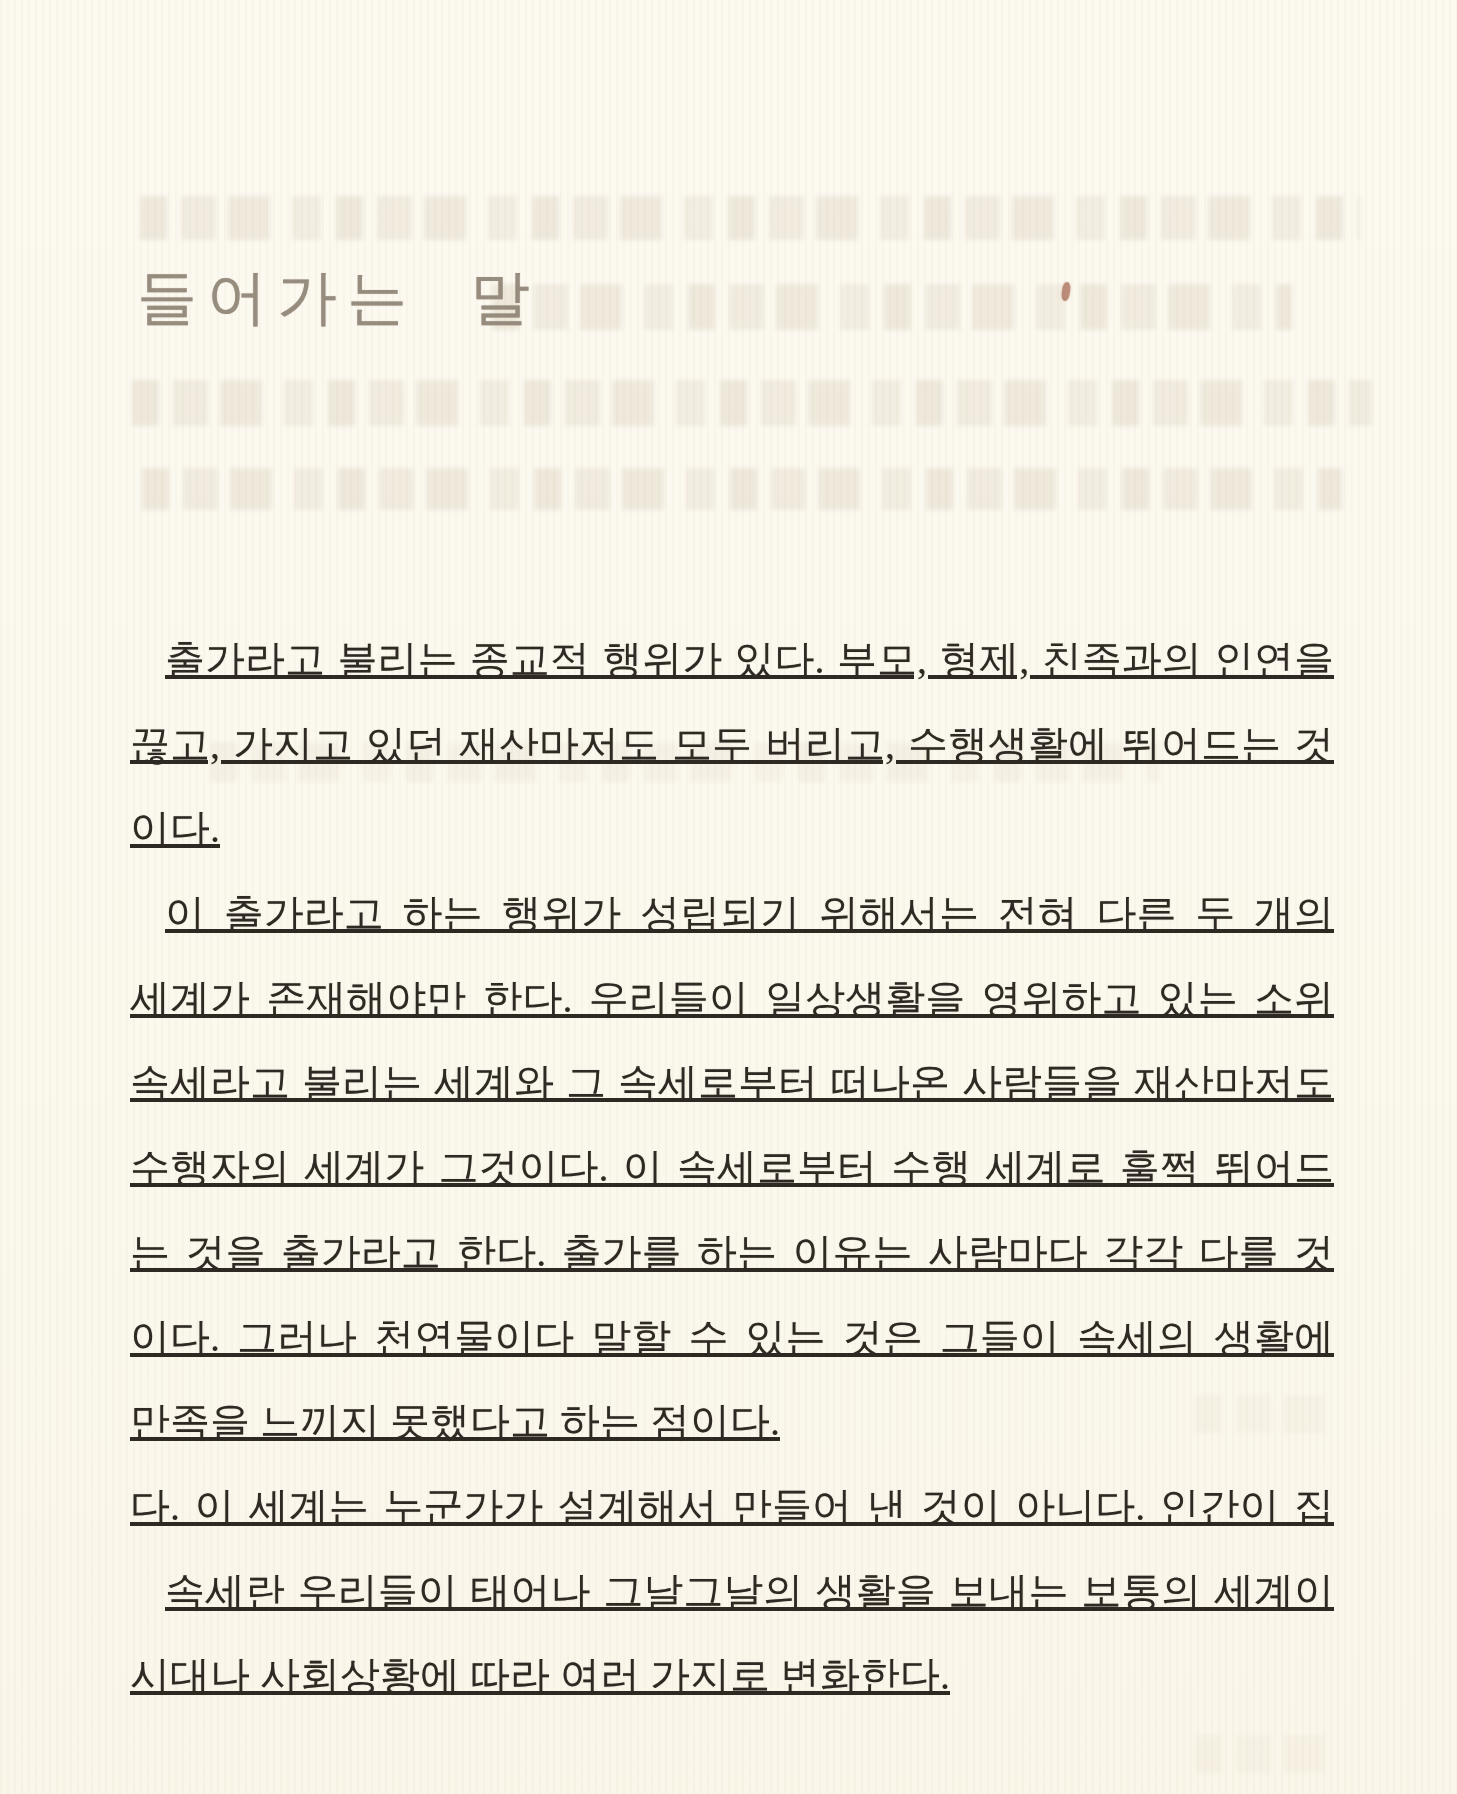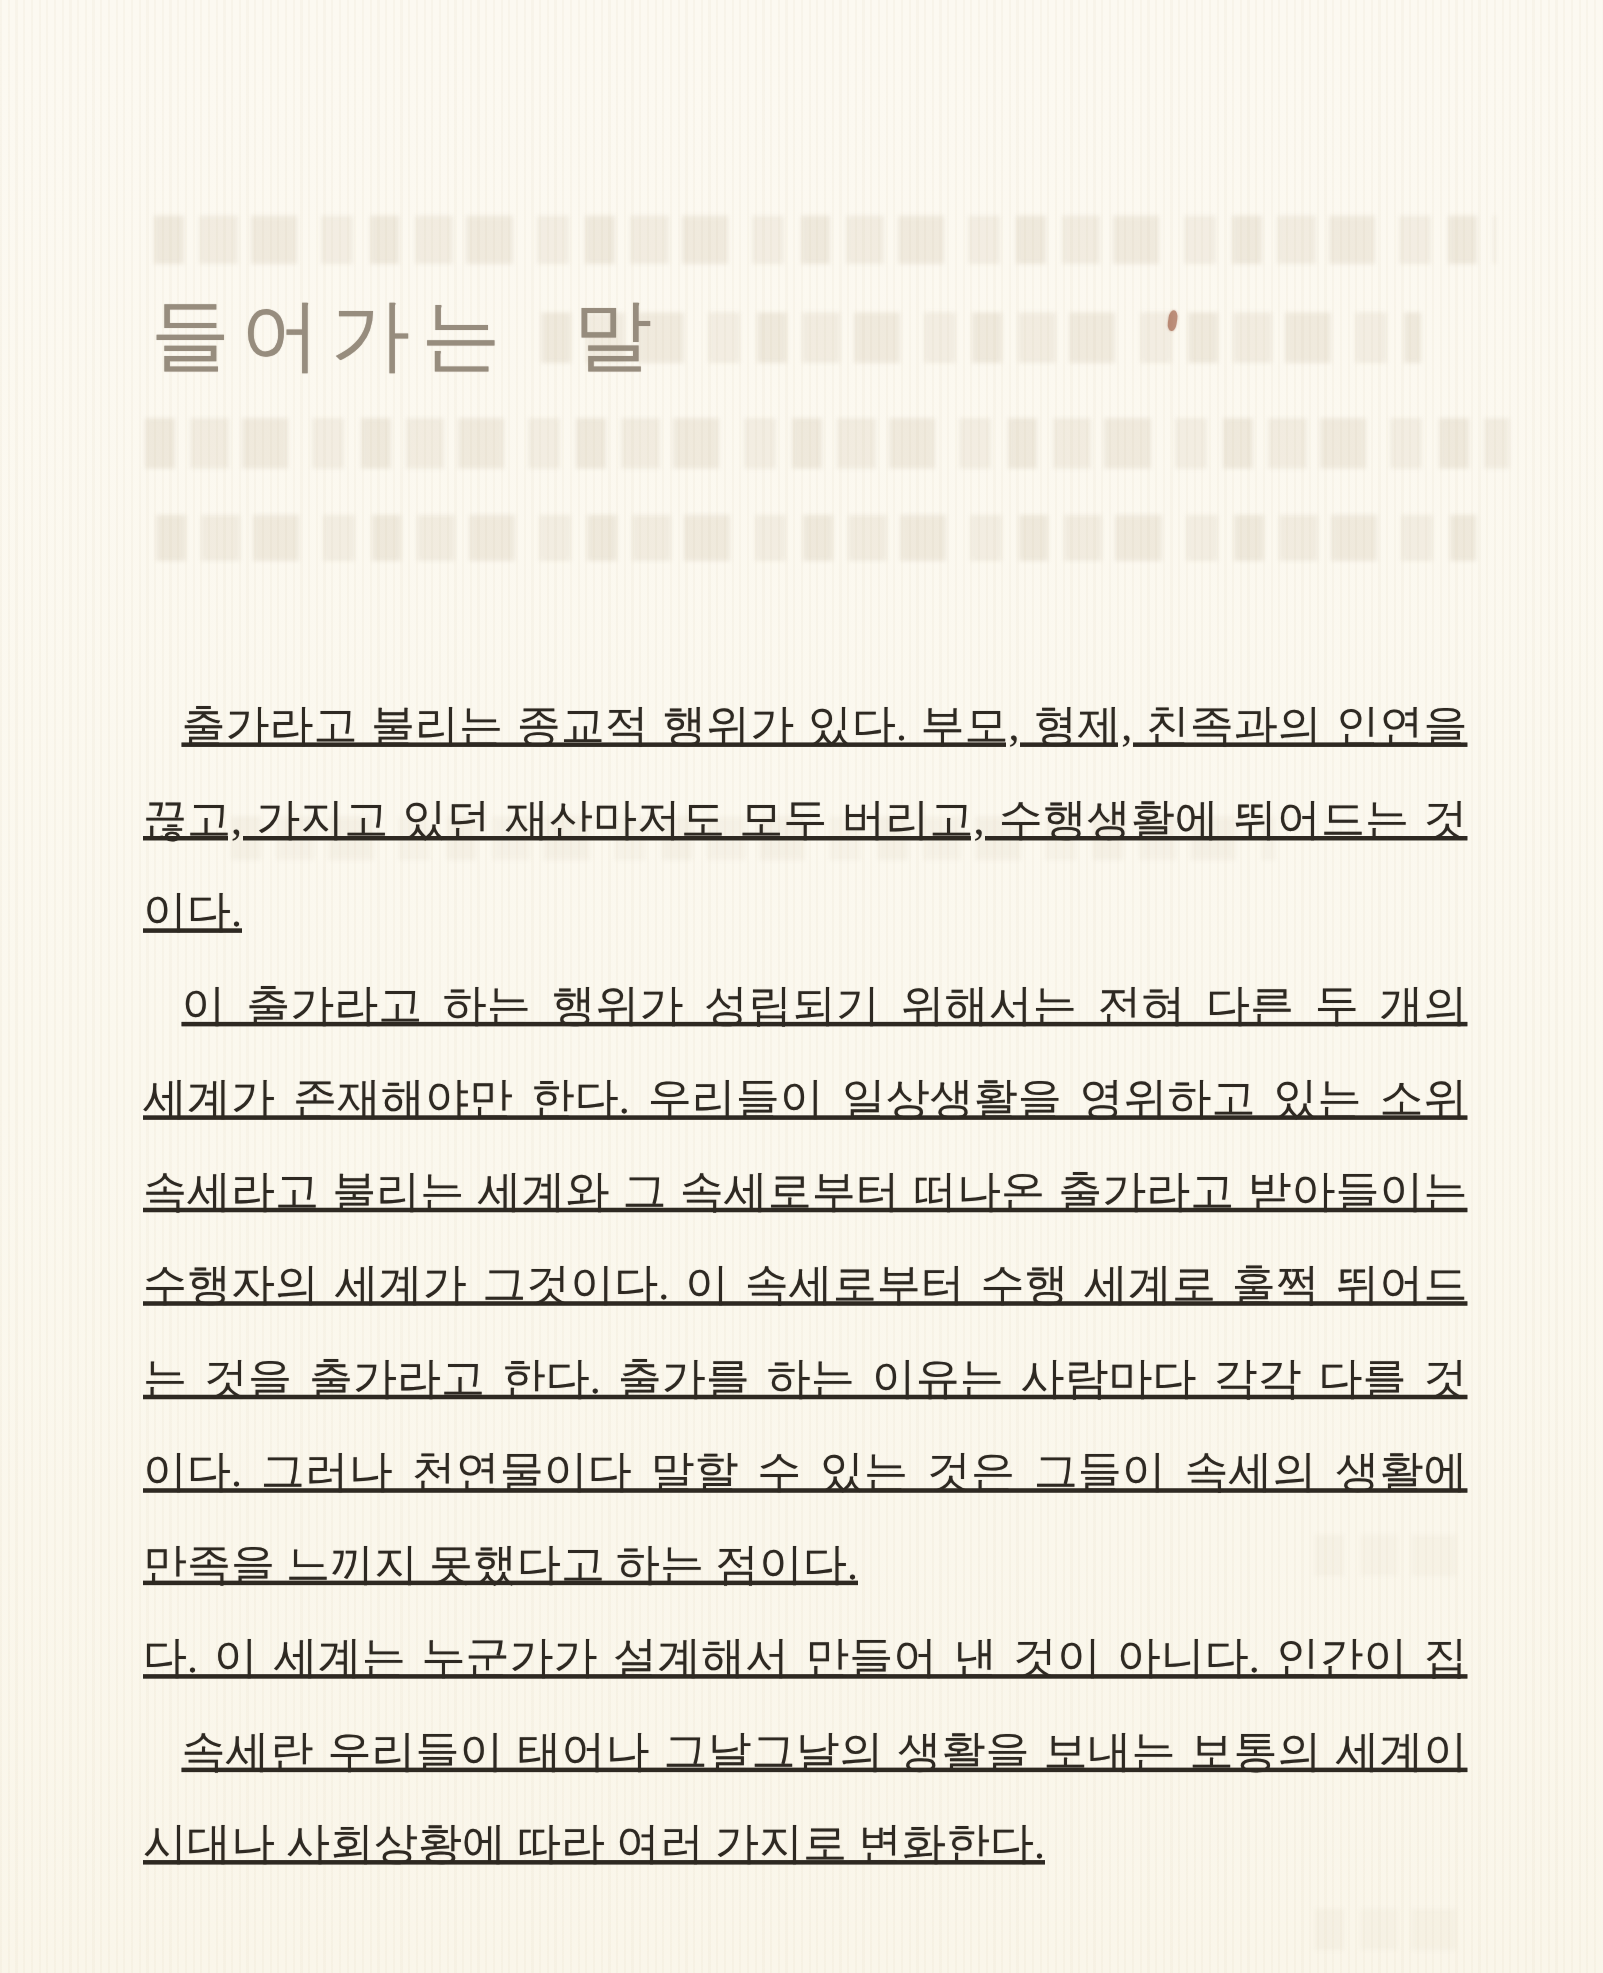--- a/index.html
+++ b/index.html
@@ -11,21 +11,21 @@
     background-image:
       repeating-linear-gradient(90deg, rgba(214,200,170,0.10) 0 2px, rgba(0,0,0,0) 2px 7px),
       linear-gradient(180deg, #fcf9f1 0%, #fbf8ee 55%, #faf6ea 100%);
     overflow:hidden;
     font-family:"Liberation Serif","DejaVu Serif",serif;
   }
   .title{
     position:absolute;
     left:137px;
     top:264px;
-    font-size:72px;
+    font-size:60px;
     line-height:1.15;
     color:#8f8475;
     letter-spacing:10px;
     word-spacing:28px;
     opacity:0.92;
     text-shadow:0 0 1px rgba(143,132,117,0.6);
     white-space:nowrap;
   }
   .bodytext{
     position:absolute;
@@ -88,21 +88,21 @@
   <div class="title">들어가는 말</div>
 
   <div class="bodytext">
 
     <div class="line indent">출가라고 불리는 종교적 행위가 있다. 부모, 형제, 친족과의 인연을</div>
     <div class="line">끊고, 가지고 있던 재산마저도 모두 버리고, 수행생활에 뛰어드는 것</div>
     <div class="line para-end">이다.</div>
 
     <div class="line indent">이 출가라고 하는 행위가 성립되기 위해서는 전혀 다른 두 개의</div>
     <div class="line">세계가 존재해야만 한다. 우리들이 일상생활을 영위하고 있는 소위</div>
-    <div class="line">속세라고 불리는 세계와 그 속세로부터 떠나온 출가라고 받아들이는</div>
+    <div class="line">속세라고 불리는 세계와 그 속세로부터 떠나온 사람들을 재산마저도</div>
     <div class="line">수행자의 세계가 그것이다. 이 속세로부터 수행 세계로 훌쩍 뛰어드</div>
     <div class="line">는 것을 출가라고 한다. 출가를 하는 이유는 사람마다 각각 다를 것</div>
     <div class="line">이다. 그러나 천연물이다 말할 수 있는 것은 그들이 속세의 생활에</div>
     <div class="line para-end">만족을 느끼지 못했다고 하는 점이다.</div>
 
     <div class="line">다. 이 세계는 누군가가 설계해서 만들어 낸 것이 아니다. 인간이 집</div>
     <div class="line indent">속세란 우리들이 태어나 그날그날의 생활을 보내는 보통의 세계이</div>
     <div class="line para-end">시대나 사회상황에 따라 여러 가지로 변화한다.</div>
 
   </div>

